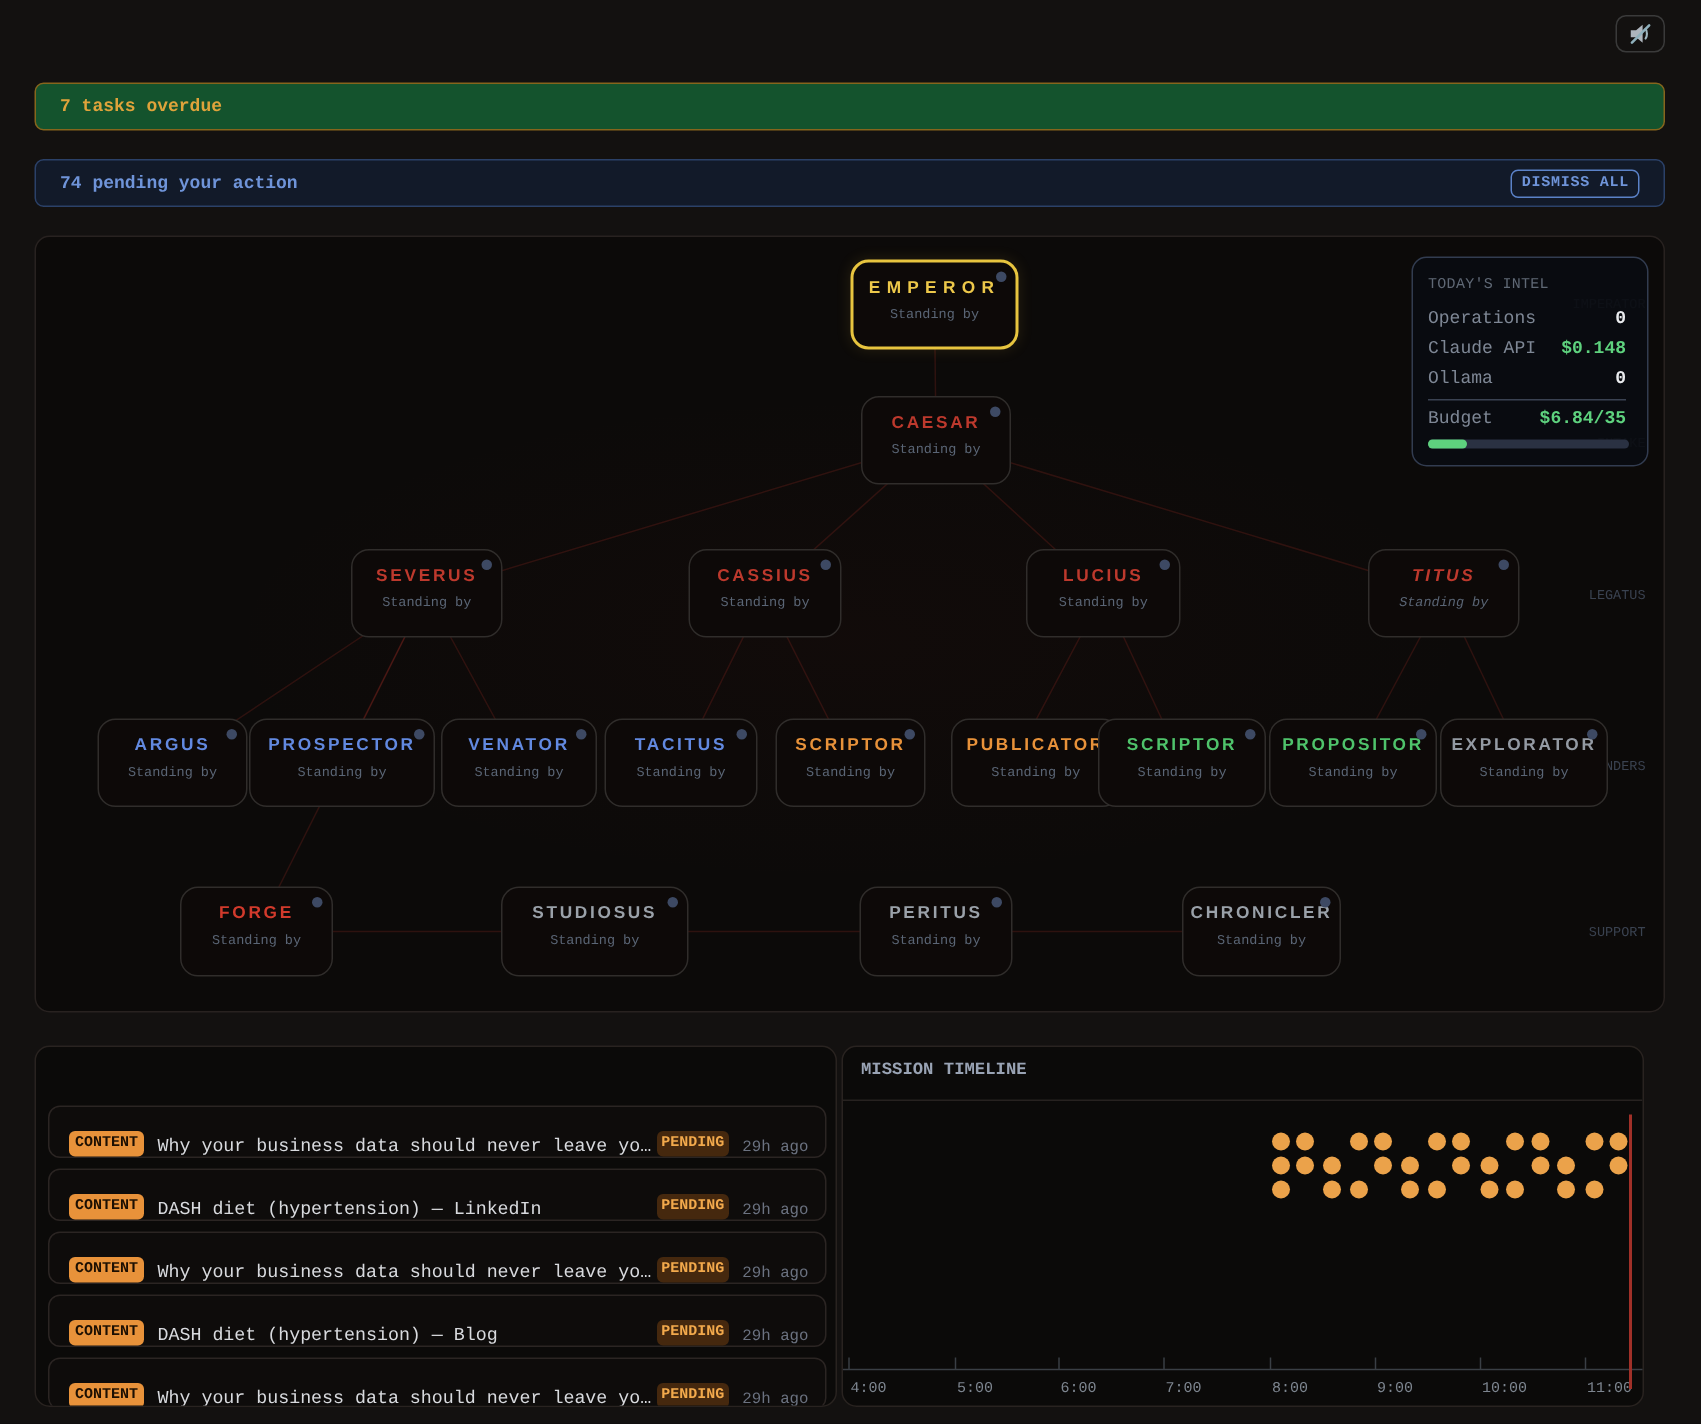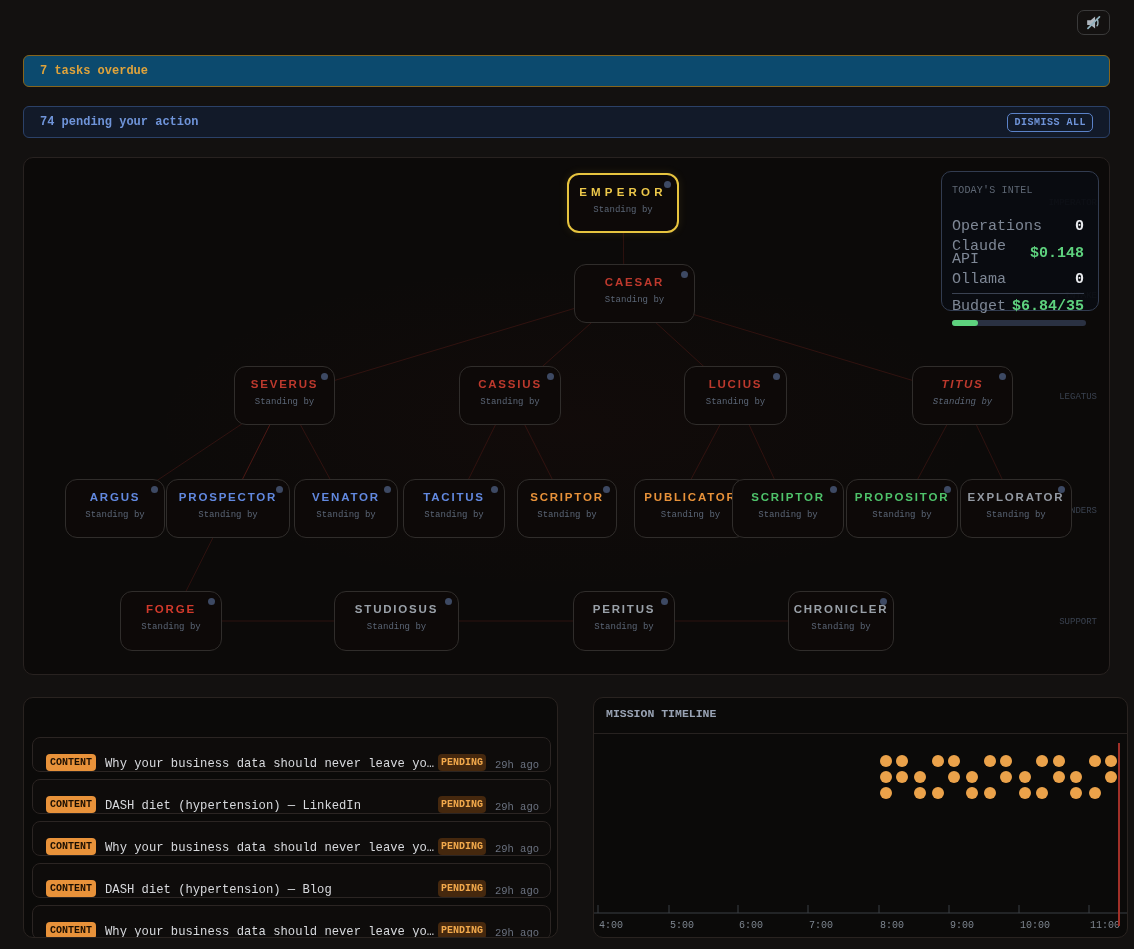--- a/index.html
+++ b/index.html
@@ -5,21 +5,21 @@
   * { margin:0; padding:0; box-sizing:border-box; }
   html,body { background:#131110; }
   .page { position:relative; width:1134px; height:949px; background:#131110; overflow:hidden;
           font-family:"Liberation Mono", monospace; }
   h1 { position:absolute; left:23px; top:13px; font-family:"Liberation Sans",sans-serif;
        font-size:20px; font-weight:bold; letter-spacing:4.8px; color:#992b20; white-space:nowrap; }
   .iconbtn { position:absolute; left:1077px; top:10px; width:33px; height:25px;
        border:1px solid #3a3a3a; border-radius:7px; display:flex; align-items:center; justify-content:center; }
   .alert { position:absolute; left:23px; width:1087px; height:32px; border-radius:6px;
        display:flex; align-items:center; padding:0 16px; font-size:12px; font-weight:bold; }
-  .a1 { top:55px; background:#0c4a6e; border:1px solid #86651d; color:#dfa33b; }
+  .a1 { top:55px; background:#14532d; border:1px solid #86651d; color:#dfa33b; }
   .a2 { top:106px; background:#121a29; border:1px solid #2b4168; color:#6f94d9; }
   .dismiss { margin-left:auto; border:1px solid #5b82c8; border-radius:5px; color:#6f94d9;
        font-family:"Liberation Mono",monospace; font-size:10px; font-weight:bold; letter-spacing:0.5px;
        padding:3px 6px; background:transparent; }
   
   .board { position:absolute; left:23px; top:157px; width:1087px; height:518px;
        background:radial-gradient(ellipse 55% 45% at 50% 52%, rgba(120,30,22,0.05), rgba(0,0,0,0) 70%) #0c0a09;
        border:1px solid #282220; border-radius:10px; }
   .board svg.lines { position:absolute; left:0; top:0; }
   .wm { position:absolute; right:12px; font-size:9px; color:#3a4250; letter-spacing:0;
@@ -28,33 +28,33 @@
        text-align:center; }
   .nt { font-family:"Liberation Sans",sans-serif; font-size:11.5px; font-weight:bold;
        letter-spacing:1.8px; margin-top:11px; line-height:13px; white-space:nowrap; }
   .ns { font-size:9px; color:#5a6575; letter-spacing:0; margin-top:6px; line-height:11px; }
   .dot { position:absolute; top:6px; right:6px; width:7px; height:7px; border-radius:50%;
        background:#3d4963; }
   .emperor { border:2px solid #e7c43f; box-shadow:0 0 10px rgba(227,188,63,0.12); }
   
   .intel { position:absolute; left:917px; top:13px; width:158px; height:140px;
        background:rgba(10,12,17,0.92); border:1px solid #323c50; border-radius:10px; padding:13px 14px 0 10px; }
-  .intel .t { font-size:10px; color:#5f6875; letter-spacing:0.2px; margin-bottom:24px; }
-  .intel .row { display:flex; justify-content:space-between; font-size:15px; margin-bottom:7px; line-height:13px;align-items:center; }
+  .intel .t { font-size:10px; color:#5f6875; letter-spacing:0.2px; margin-bottom:10px; }
+  .intel .row { display:flex; justify-content:space-between; font-size:12px; margin-bottom:7px; line-height:13px;align-items:center; }
   .intel .row .l { color:#7e8795; }
   .intel .row .v { font-weight:bold; color:#e8eaed; }
   .intel .row .g { color:#5ed27e; }
   .intel hr { border:none; border-top:1px solid #3a4252; margin:3px 0 6px 0; }
   .bar { width:134px; height:6px; background:#2a3142; border-radius:3px; margin-top:2px; }
   .bar i { display:block; width:26px; height:6px; background:#5ed27e; border-radius:3px; }
   
   .panel { position:absolute; top:697px; height:241px; background:#0b0a09;
        border:1px solid #292320; border-radius:10px; overflow:hidden; }
   .comms { left:23px; width:535px; }
-  .tl { left:593px; width:535px; }
+  .tl { left:561px; width:535px; }
   .phead { height:36px; border-bottom:1px solid #272220; display:flex; align-items:center;
        padding:0 12px 4px 12px; font-size:11.5px; font-weight:bold; letter-spacing:0; color:#99a3b4; }
   .pend8 { margin-left:auto; background:#d08a2a; color:#140b02; font-size:10px; font-weight:bold;
        letter-spacing:0; border-radius:4px; padding:3px 7px; }
   .item { position:absolute; left:8px; width:519px; height:35px; background:#0e0c0b;
        border:1px solid #2b2523; border-radius:8px; display:flex; align-items:flex-end; padding:0 11px 0 13px; }
   .bcontent { background:#e8923a; color:#1c0f02; font-size:10px; font-weight:bold;
        border-radius:4px; padding:3px 4px; letter-spacing:0; }
   .itext { color:#d8dade; font-size:12.2px; margin-left:9px; white-space:nowrap; }
   .bpending { margin-left:auto; background:#45280e; color:#f2a94c; font-size:10px; font-weight:bold;
@@ -104,21 +104,21 @@
     <div class="wm" style="top:138px;">INTAKE</div>
     <div class="wm" style="top:239px;">LEGATUS</div>
     <div class="wm" style="top:353px;">COMMANDERS</div>
     <div class="wm" style="top:464px;">SUPPORT</div>
 
     <div class="node emperor" style="left:543px;top:15px;width:112px;height:60px;">
       <div class="nt" style="color:#edc84a;letter-spacing:4.2px;">EMPEROR</div>
         <div class="ns">Standing by</div>
         <div class="dot"></div>
     </div>
-    <div class="node" style="left:550px;top:106px;width:121px;height:59px;">
+    <div class="node" style="left:550px;top:106px;width:100px;height:59px;">
       <div class="nt" style="color:#bd392d;">CAESAR</div>
         <div class="ns">Standing by</div>
         <div class="dot"></div>
     </div>
 
     <div class="node" style="left:210px;top:208px;width:101px;height:59px;">
       <div class="nt" style="color:#bd392d;">SEVERUS</div>
         <div class="ns">Standing by</div>
         <div class="dot"></div>
     </div>

